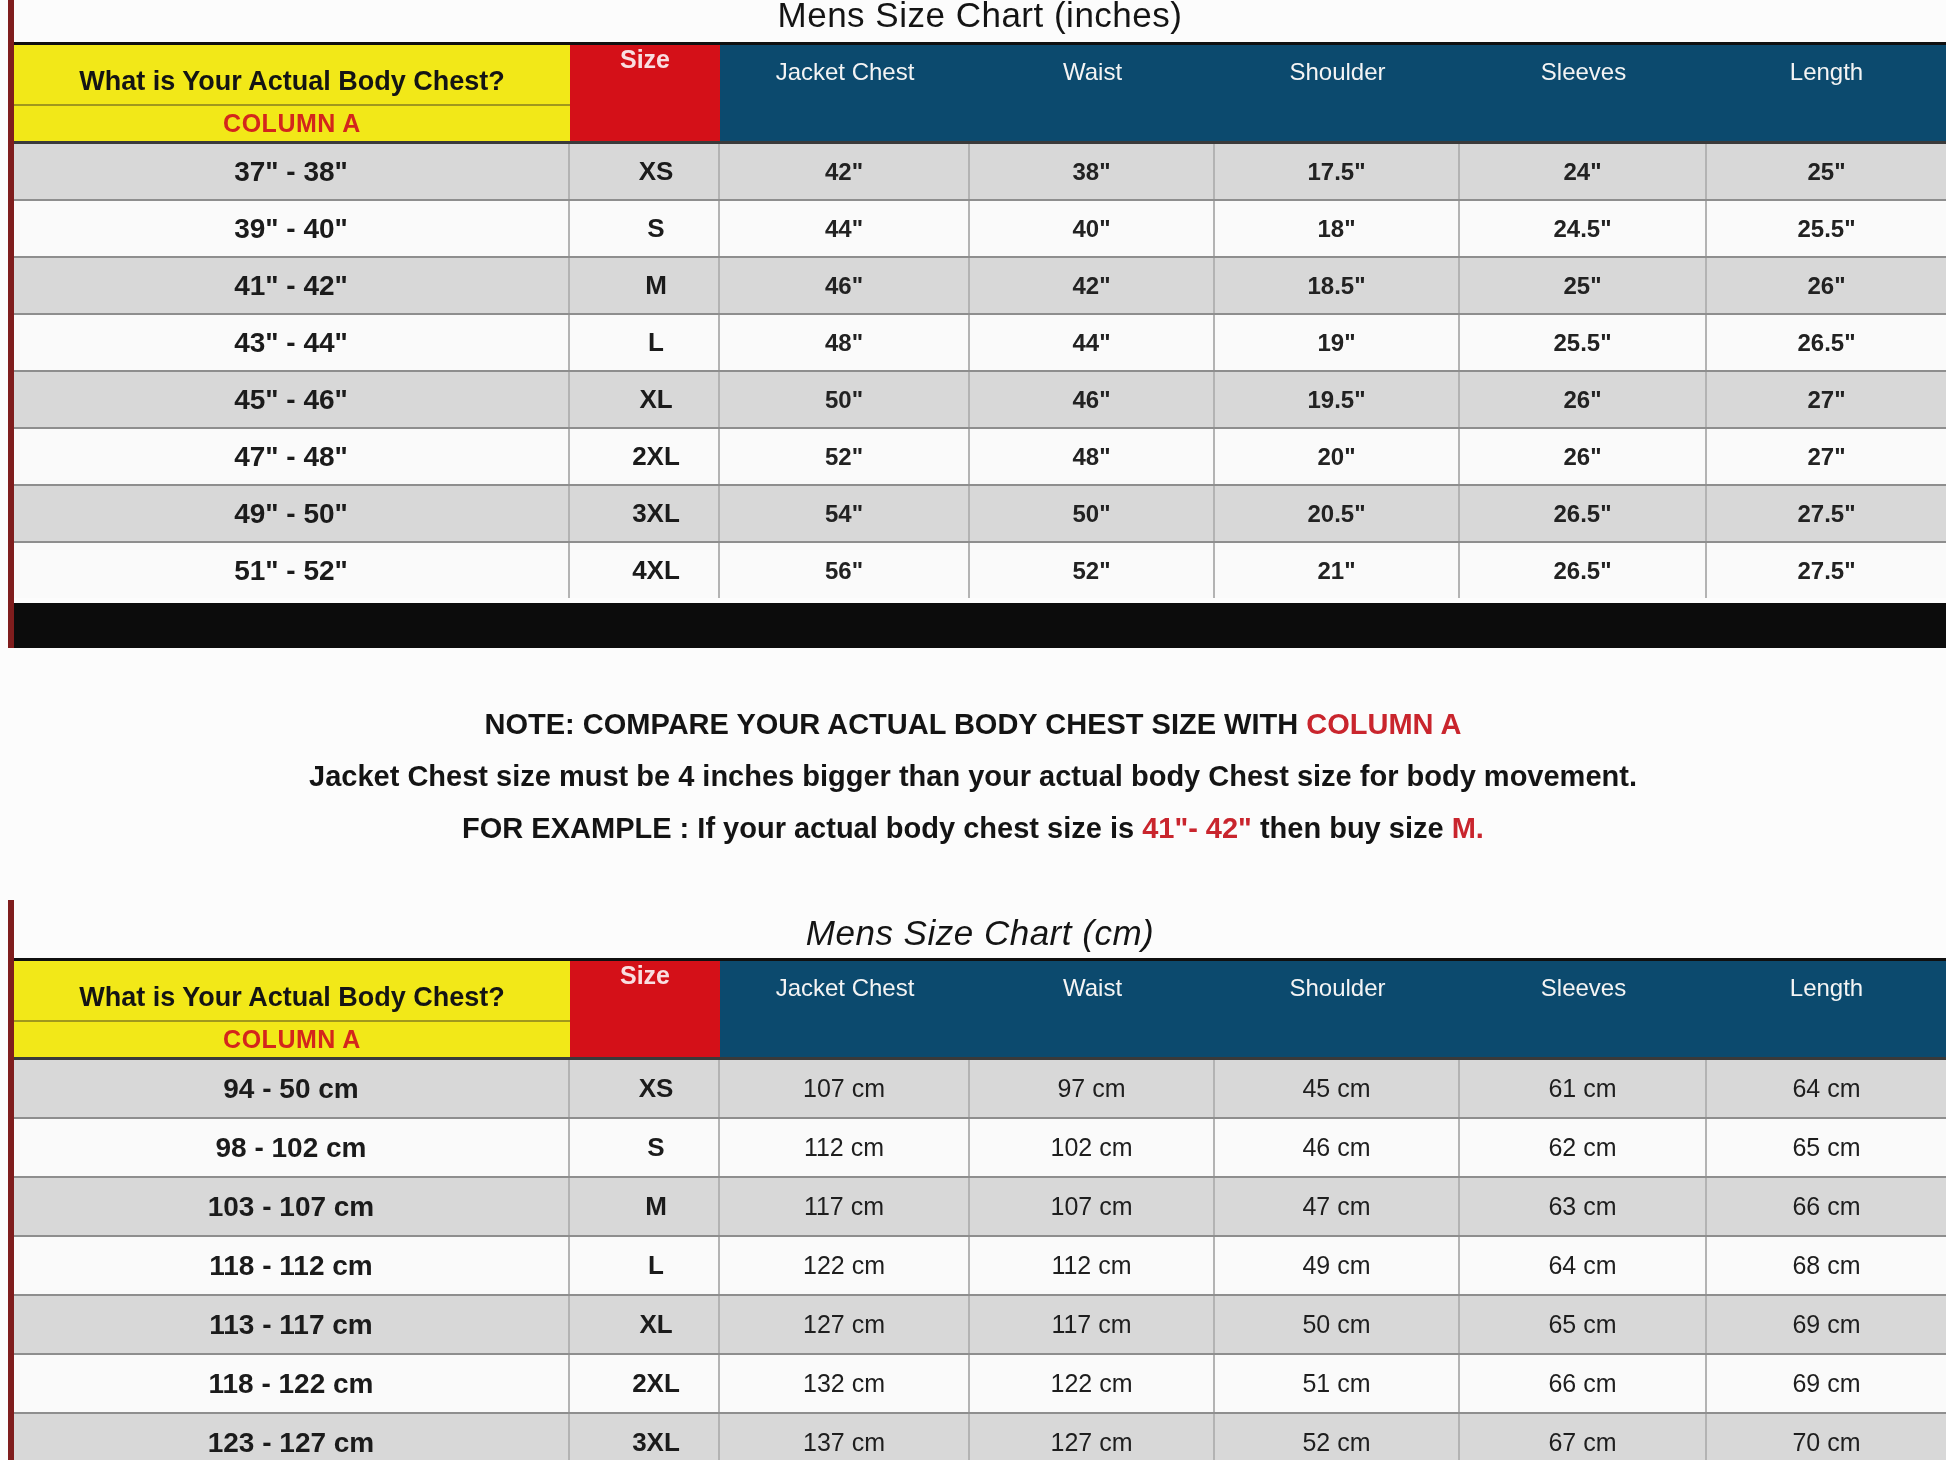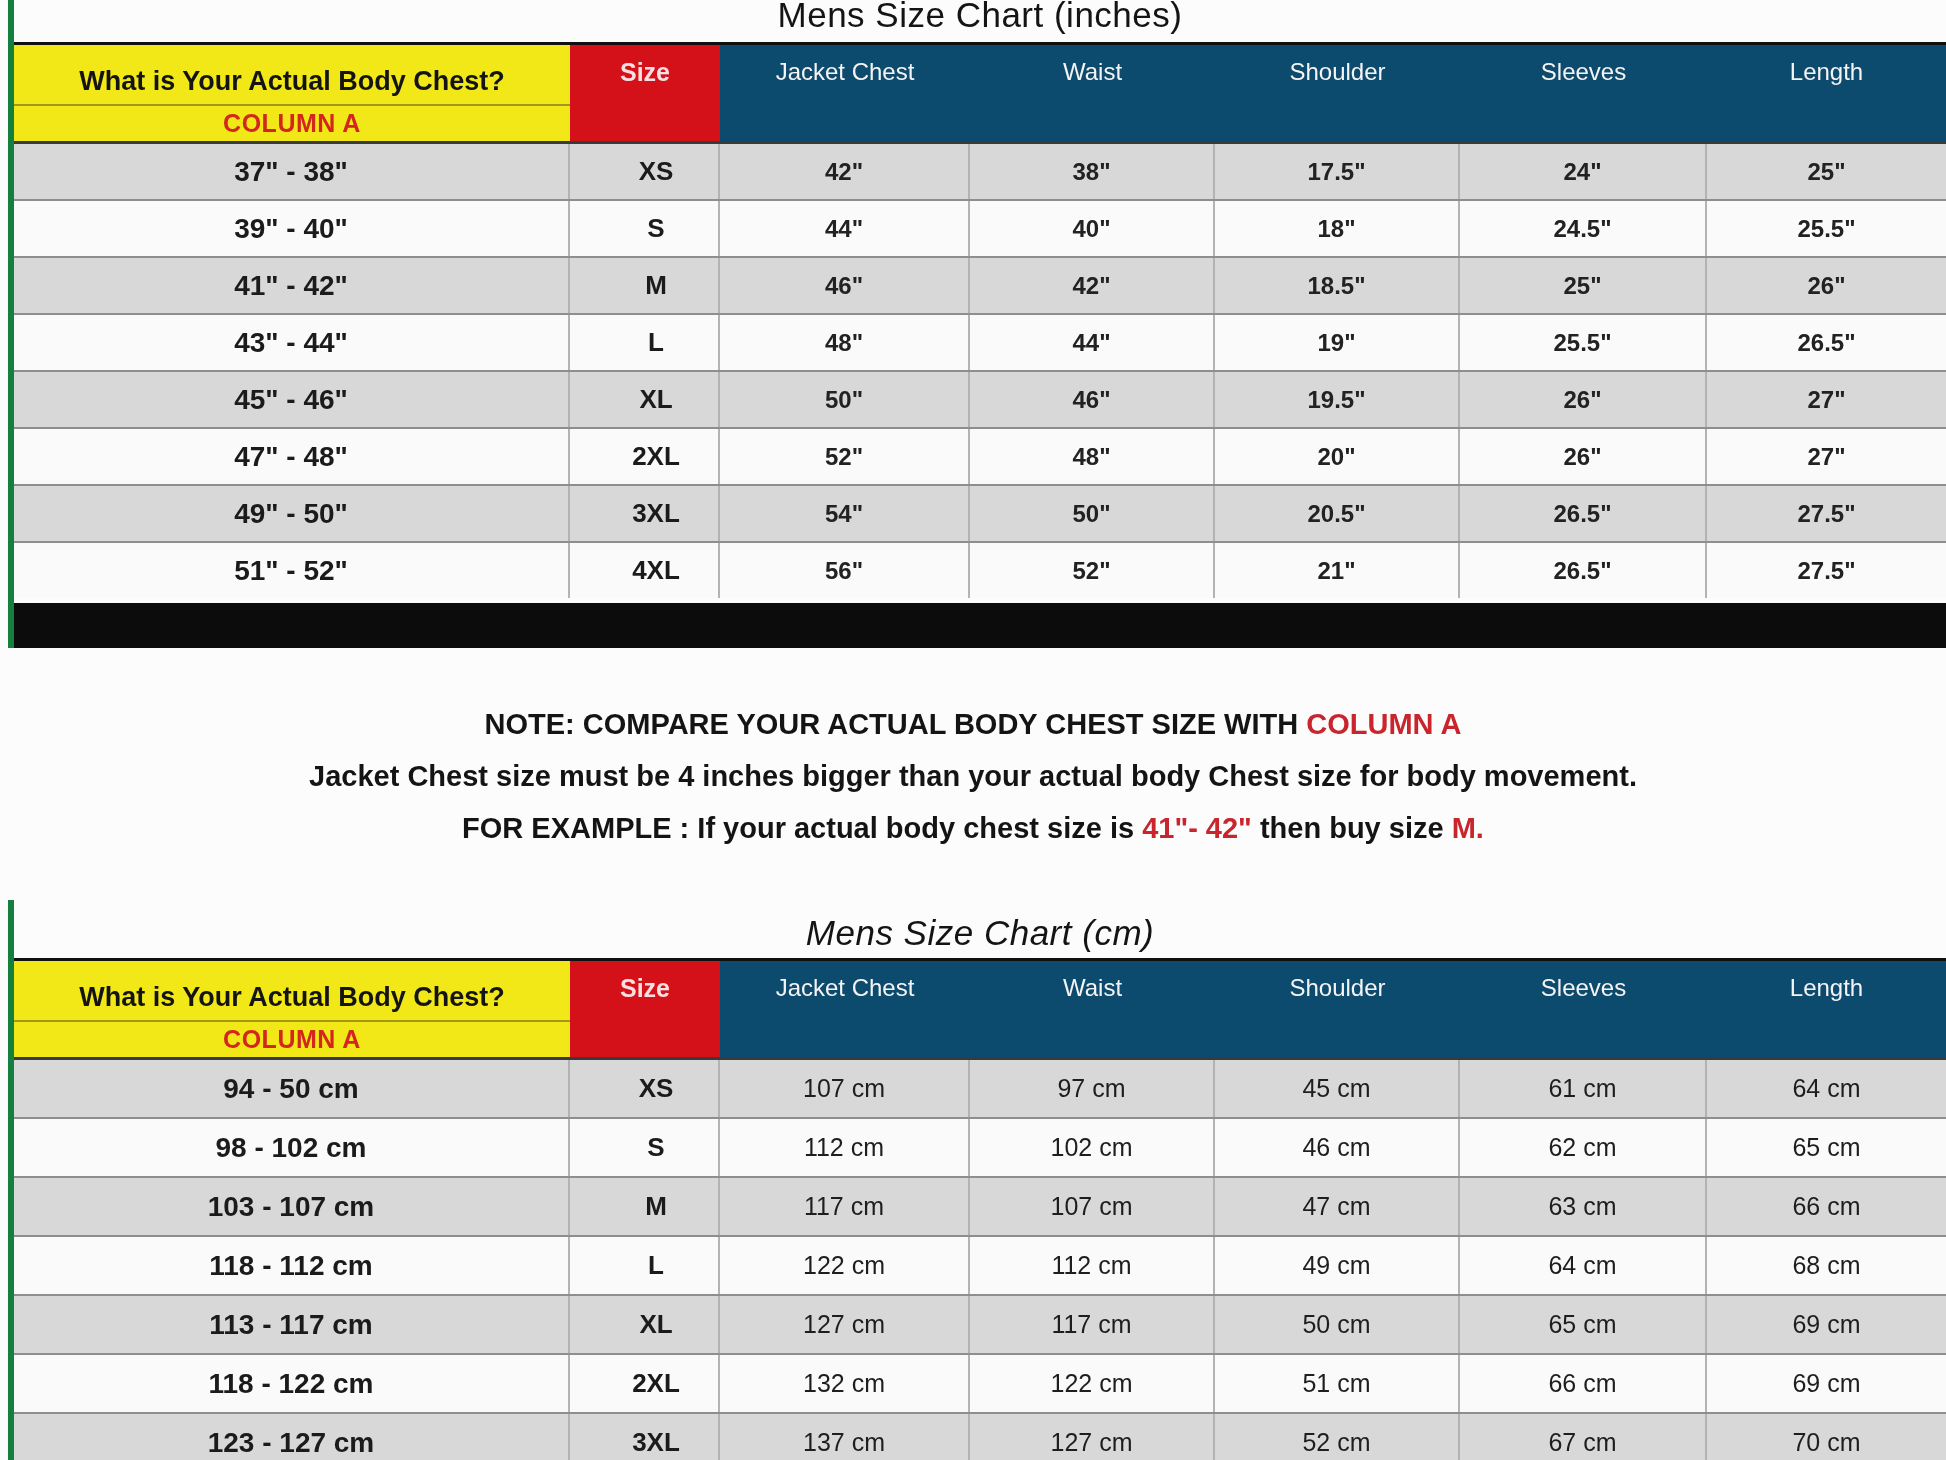--- a/index.html
+++ b/index.html
@@ -2,21 +2,21 @@
 <html><head>
 <meta charset="utf-8">
 <style>
   html,body{margin:0;padding:0;}
   body{
     width:1946px;height:1460px;overflow:hidden;
     background:#fcfcfc;color:#1b1b1b;
     font-family:"Liberation Sans",sans-serif;
     position:relative;
   }
-  .table-block{margin-left:8px;border-left:6px solid #15803d;}
+  .table-block{margin-left:8px;border-left:6px solid #7f1d1d;}
   .title-strip{height:42px;overflow:hidden;background:#fcfcfc;}
   .title-strip .chart-title{
     font-size:35px;line-height:44px;margin-top:-7px;text-align:center;
     color:#141414;letter-spacing:.5px;
   }
   .title-strip.tall{height:58px;font-style:italic;}
   .title-strip.tall .chart-title{margin-top:10px;line-height:46px;}
 
   
   .thead{
@@ -33,21 +33,20 @@
     border-bottom:2px solid #a0981d;
     margin-top:13px;
   }
   .cell-question .column-a{
     flex:1;display:flex;align-items:center;justify-content:center;
     font-weight:700;font-size:25px;color:#d3261c;letter-spacing:.5px;
   }
   .cell-size{
     background:#d41018;color:#f8dfe1;font-weight:700;font-size:25px;
     display:flex;justify-content:center;align-items:flex-start;
-    padding-top:13px;
   }
   .black-cols{
     background:#0c4a6e;display:grid;
     grid-template-columns:250px 245px 245px 247px 1fr;
   }
   .black-cols .hcol{
     color:#f4f4f4;font-size:24px;text-align:center;padding-top:13px;
   }
 
   

